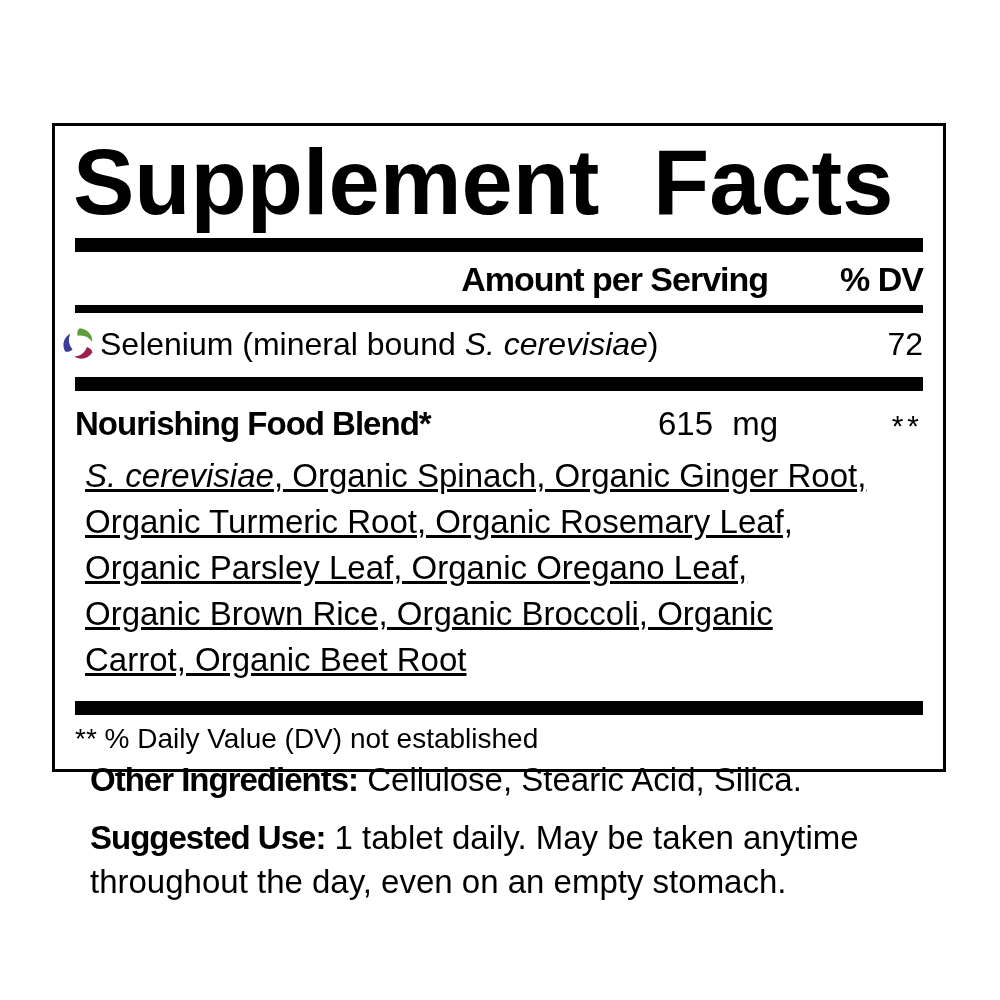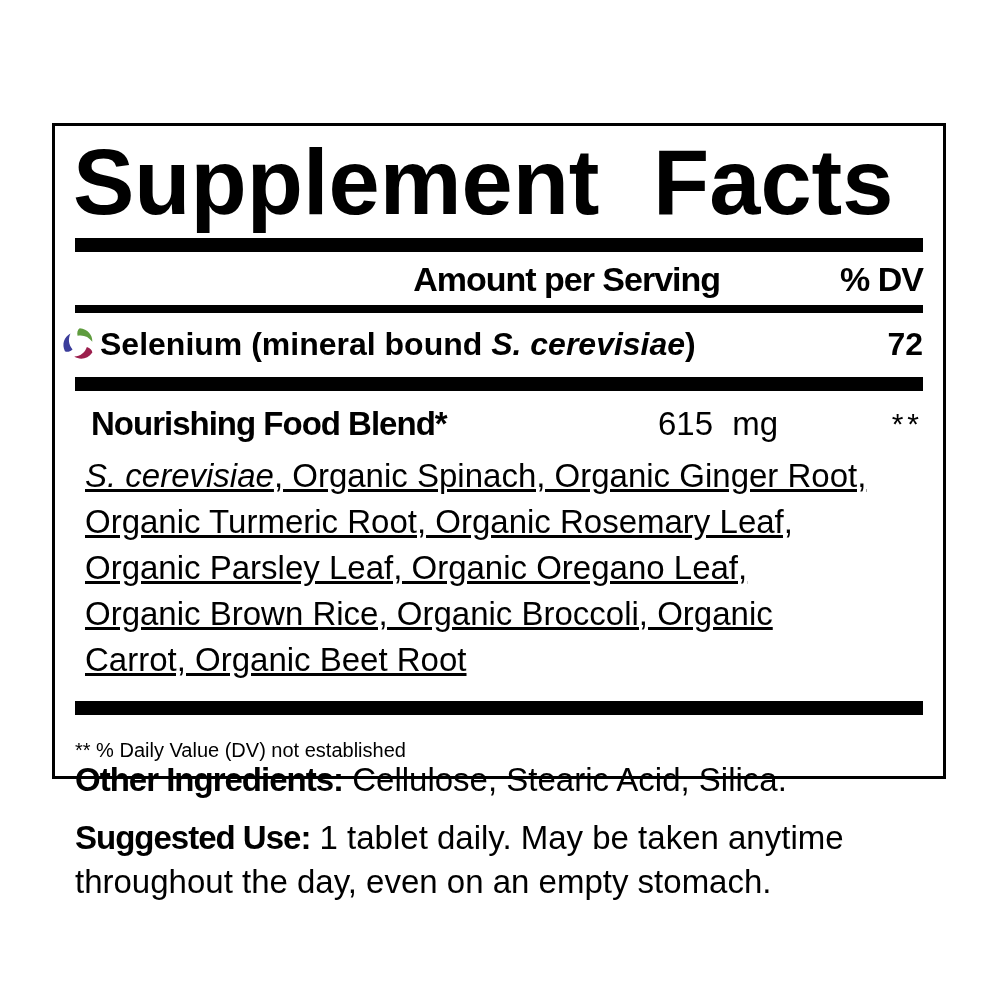--- a/index.html
+++ b/index.html
@@ -47,60 +47,58 @@
     margin:4px 20px 0 20px;
   }
   .facts-header{
     display:flex;
     align-items:flex-end;
     justify-content:flex-end;
     font-weight:bold;
     font-size:34px;
     letter-spacing:-1px;
     padding:8px 20px 2px 20px;
-    gap:48px;
   }
   .facts-header .dv-head{margin-left:72px;}
   .nutrient-row{
     display:flex;
     align-items:center;
     font-size:32px;
     padding:12px 20px 14px 6px;
-    font-weight:bold;
   }
   .nutrient-row .name{flex:1;display:flex;align-items:center;}
   .nutrient-row .amount{width:190px;text-align:center;word-spacing:10px;}
   .nutrient-row .dv{width:110px;text-align:right;}
   .blend-row{
     display:flex;
-    align-items:center;
+    align-items:flex-end;
     font-size:33px;
-    padding:14px 20px 2px 36px;
+    padding:14px 20px 2px 20px;
   }
   .blend-row .name{flex:1;font-weight:bold;letter-spacing:-1px;}
   .blend-row .amount{width:190px;text-align:center;word-spacing:10px;}
   .blend-row .dv{width:110px;text-align:right;letter-spacing:4px;font-size:30px;}
   .ingredients{
     font-size:33px;
     line-height:46px;
     padding:8px 28px 14px 30px;
     max-width:840px;
     box-sizing:border-box;
     text-decoration:underline;
   }
   .italic{font-style:italic;}
   .footnote{
-    font-size:20px;
-    padding:24px 20px 14px 20px;
+    font-size:28px;
+    padding:8px 20px 14px 20px;
     letter-spacing:0px;
     border-radius:25px;
   }
   .below-box{
     position:absolute;
-    left:75px;top:758px;
+    left:90px;top:758px;
     width:870px;
   }
   .other-ing{
     font-size:33px;
     line-height:44px;
     margin:0 0 14px 0;
   }
   .suggested{
     font-size:33px;
     line-height:44px;

